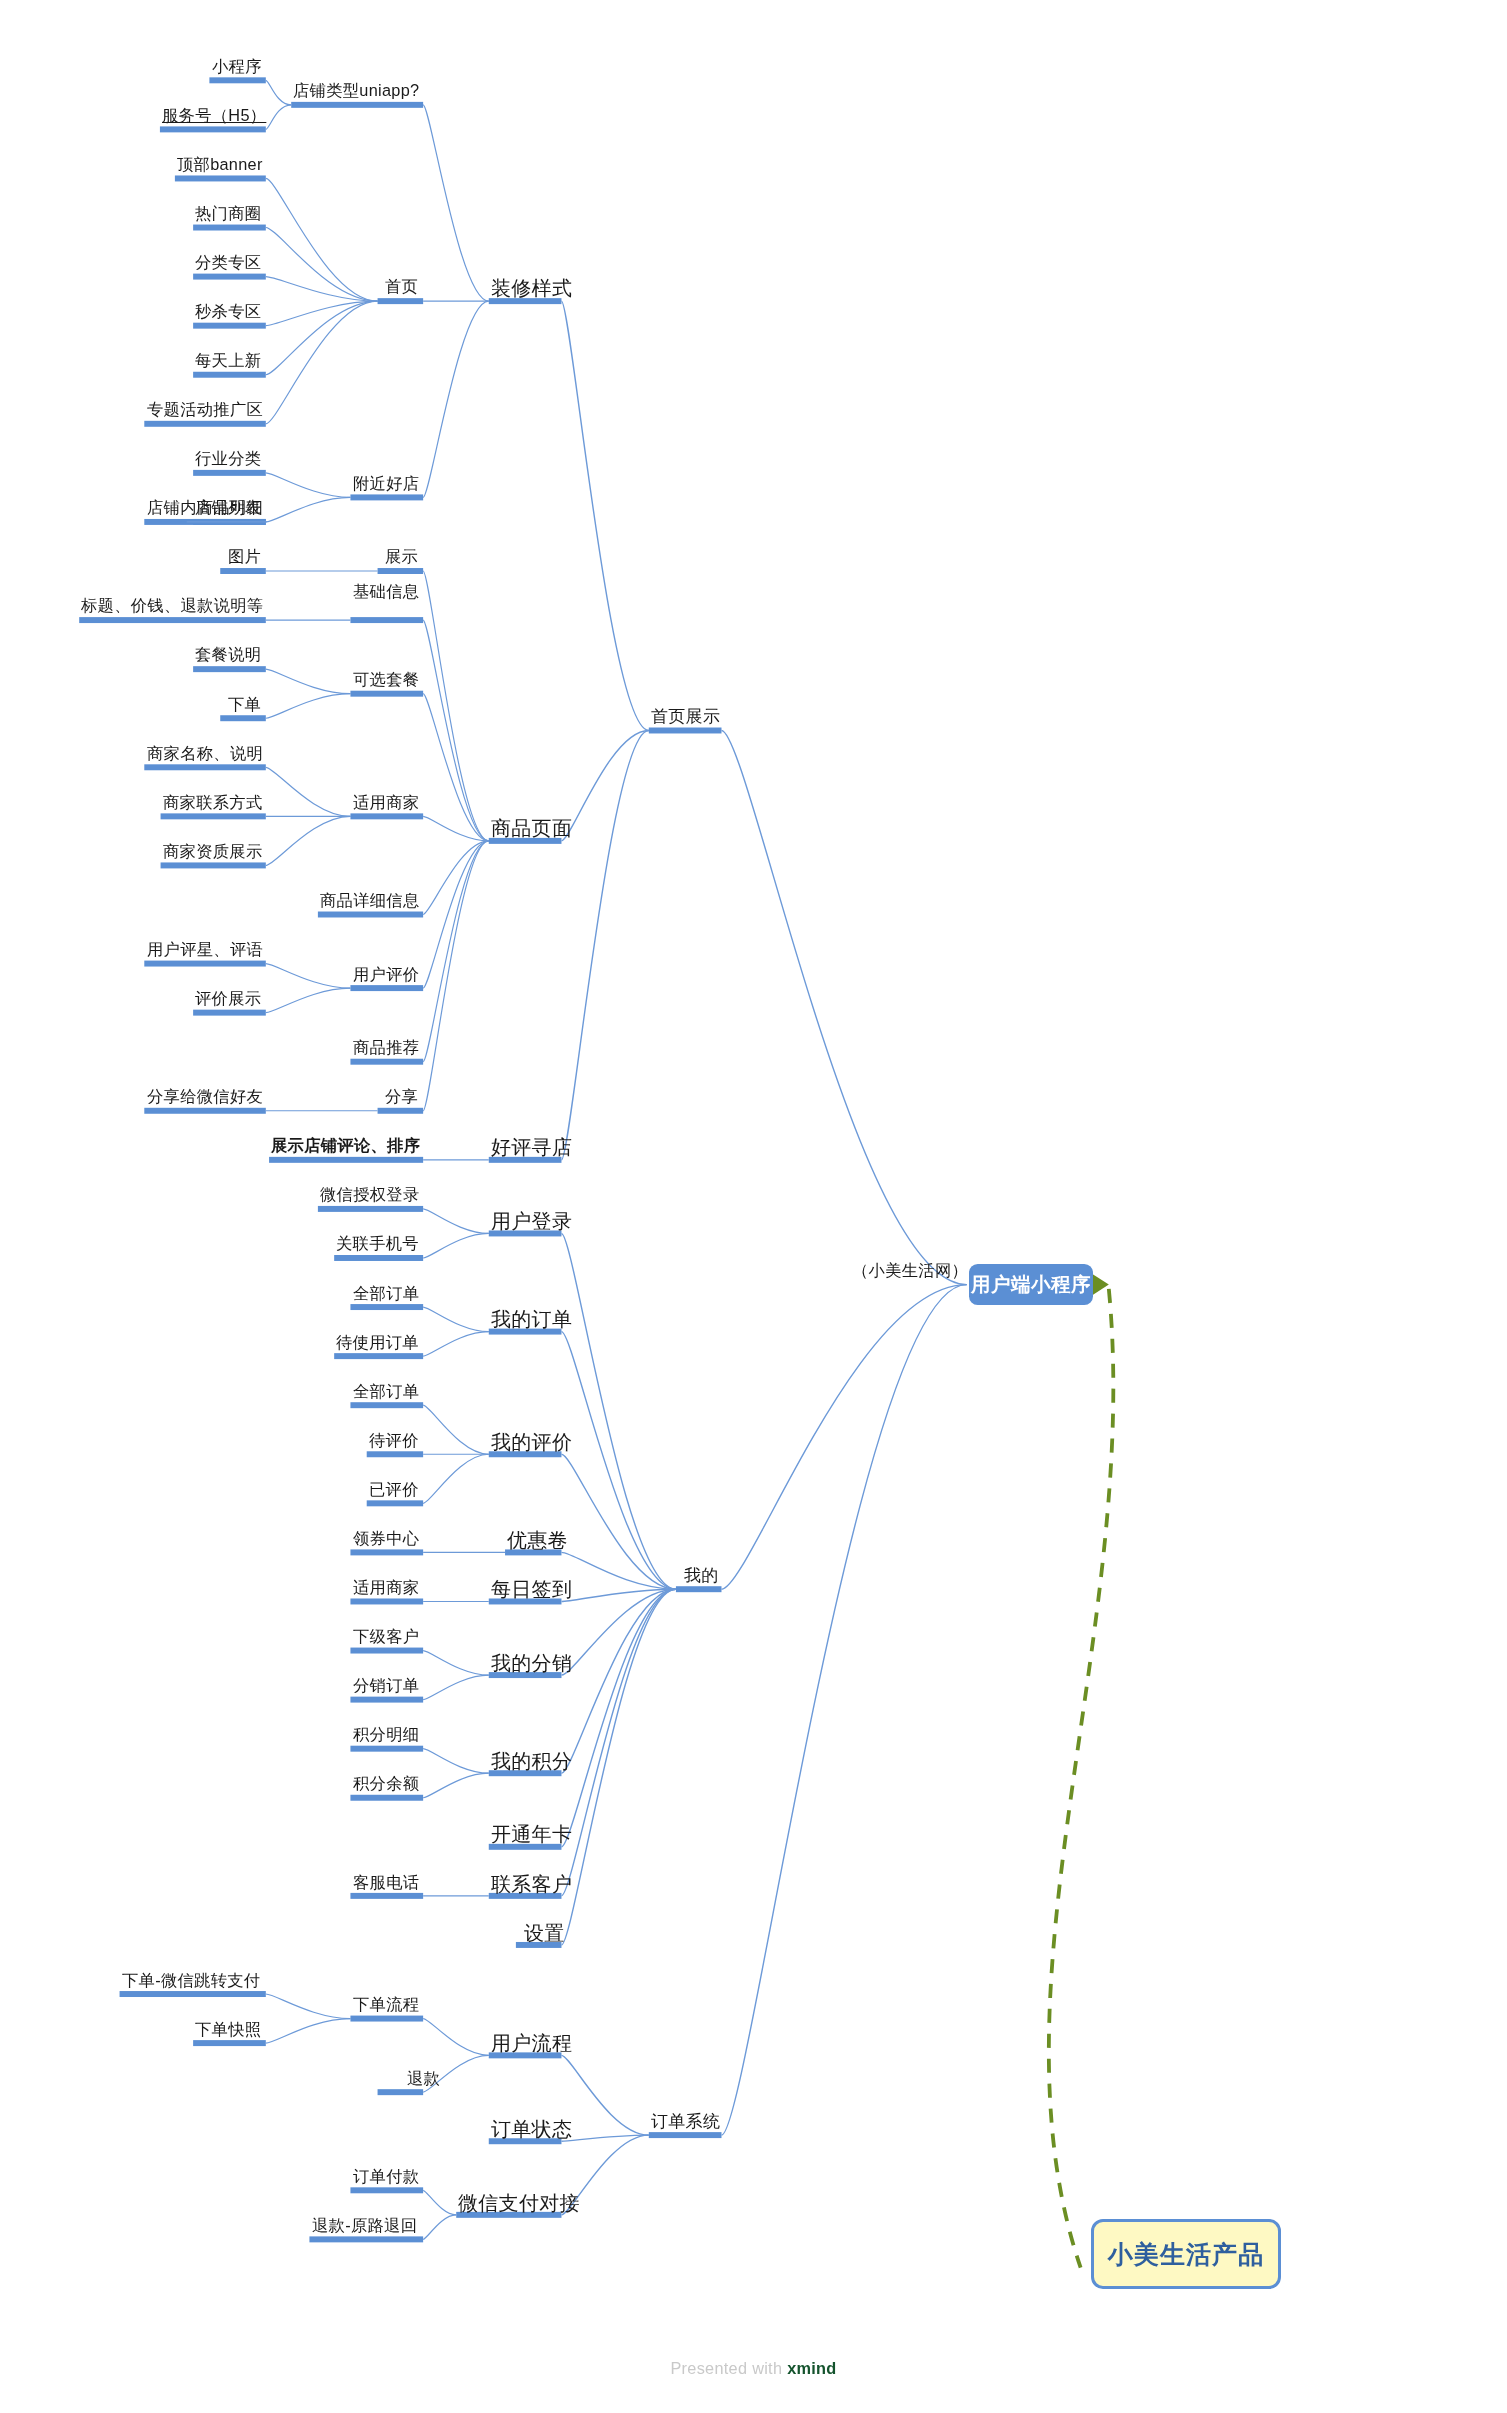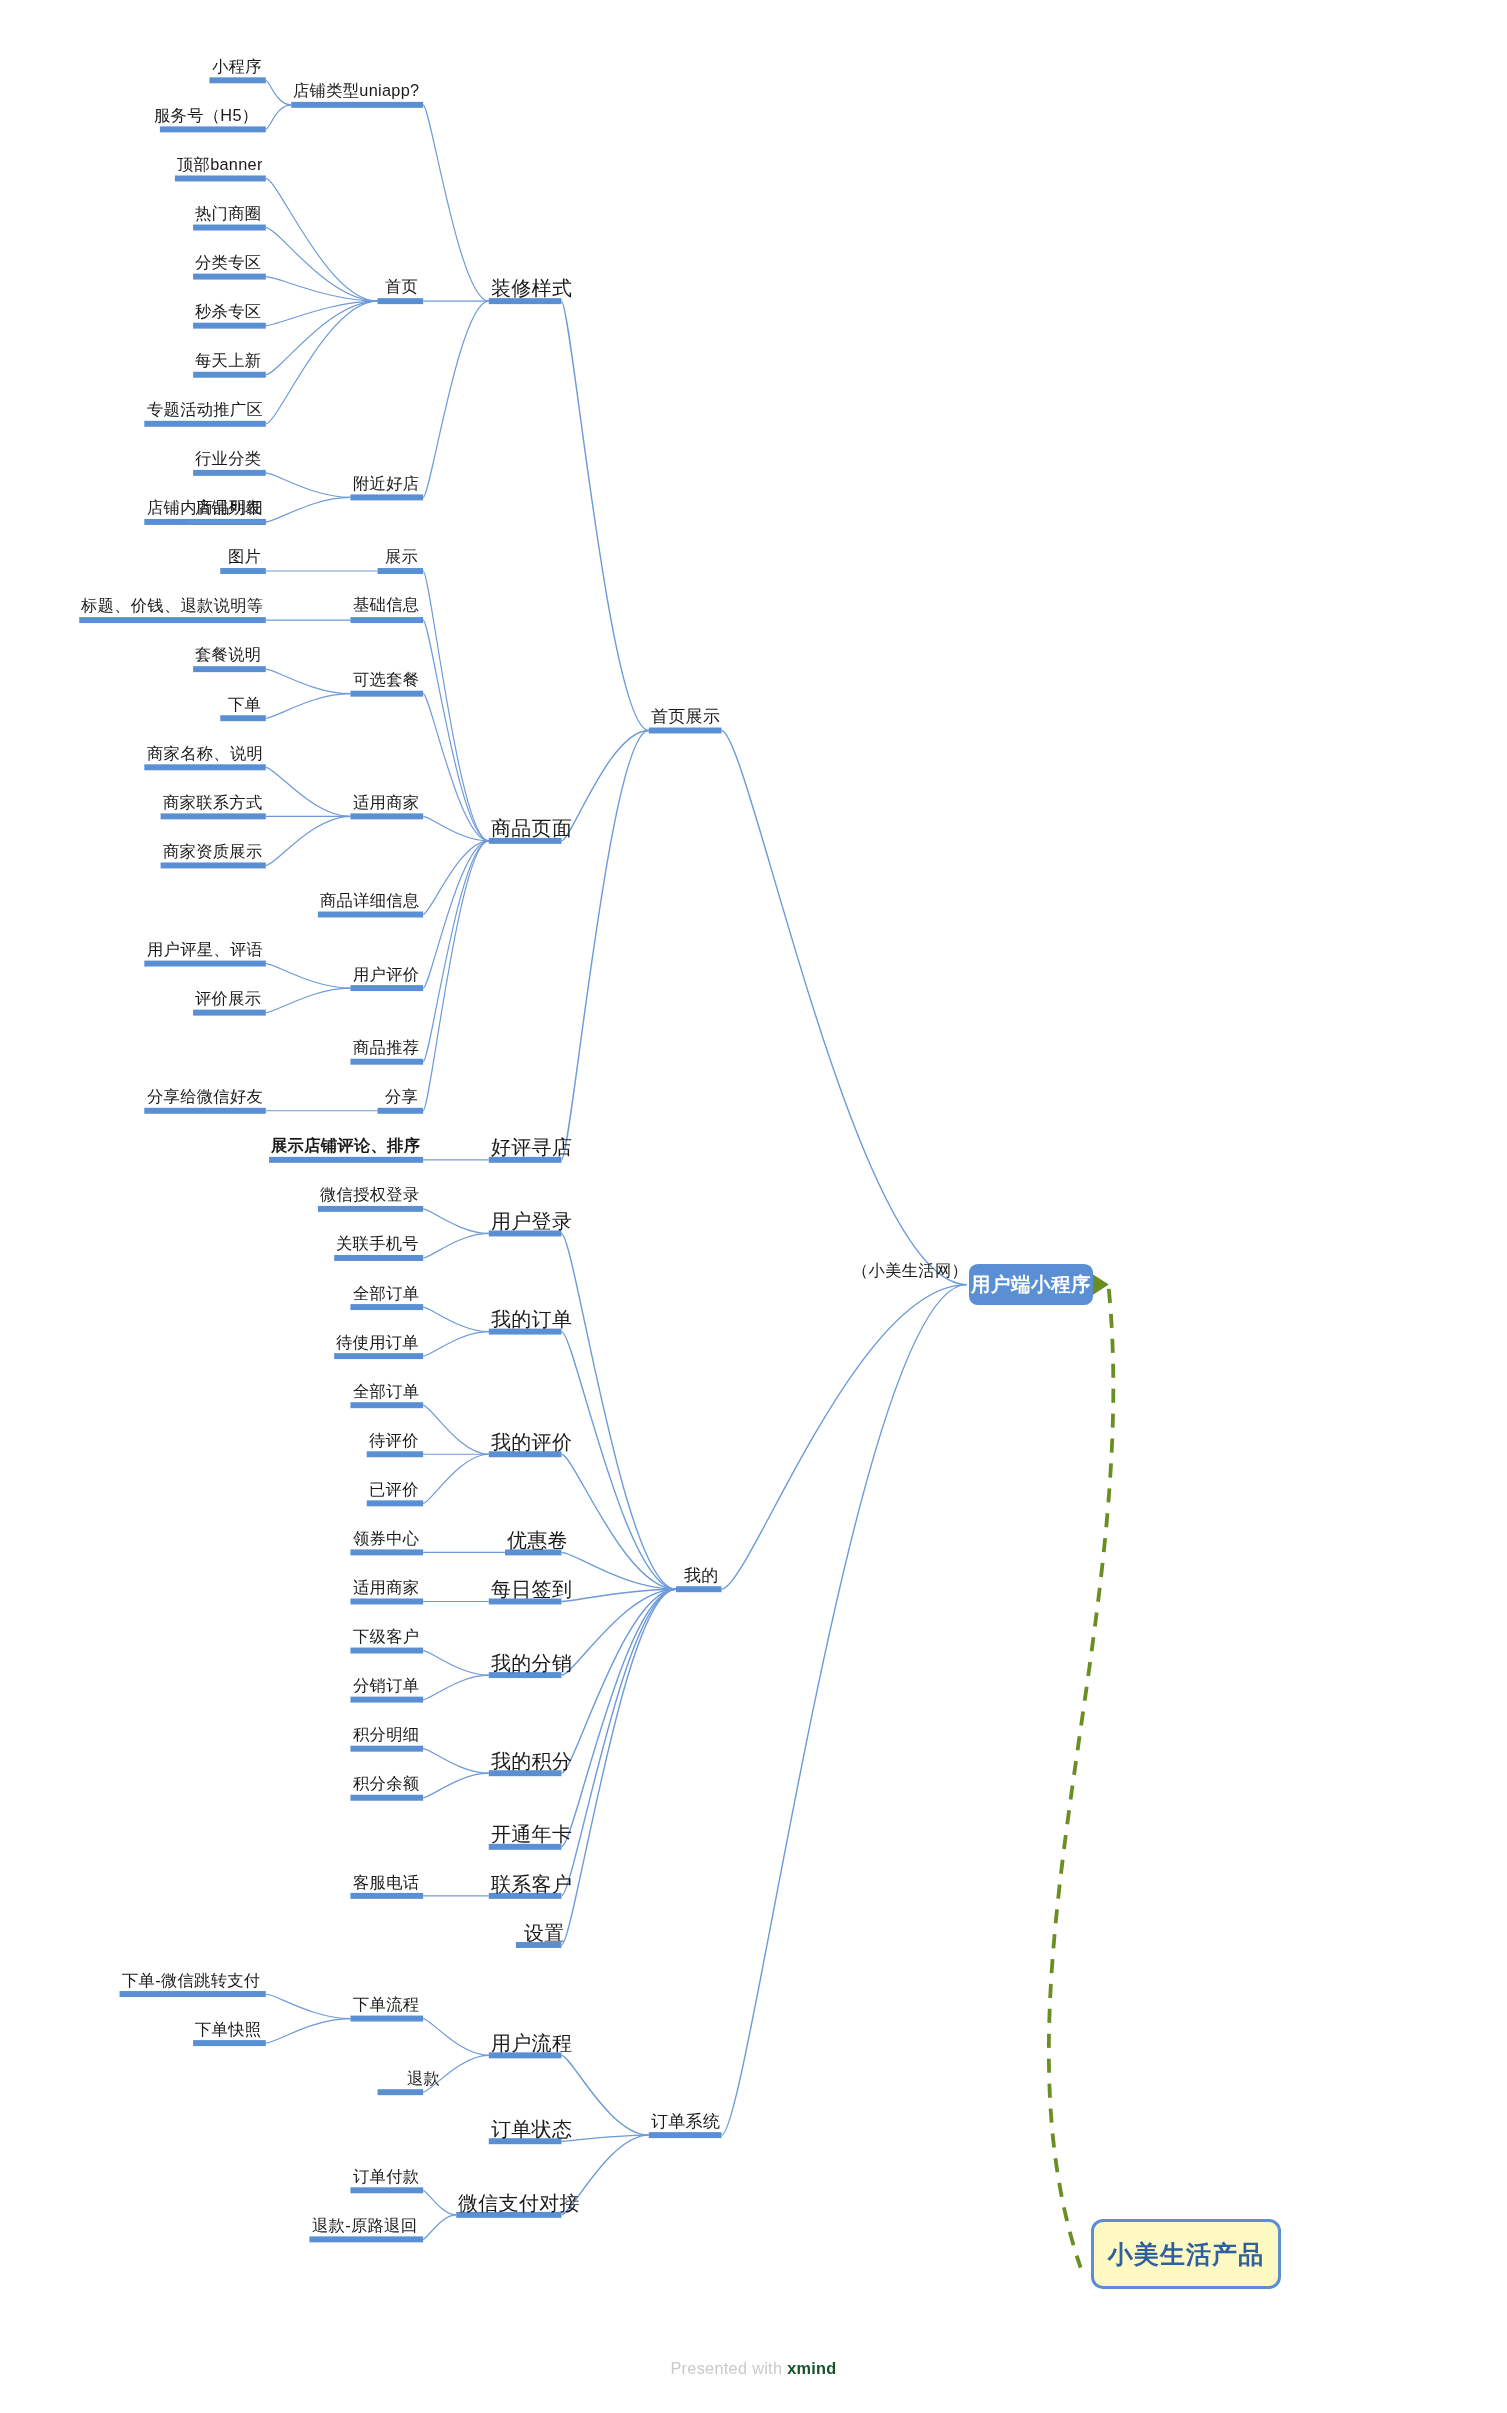--- a/index.html
+++ b/index.html
@@ -202,36 +202,36 @@
     <path d="M 841 4082.772727272727 C 813 4082.772727272727, 787 4128, 780 4128" fill="none" stroke="#6d9ad8" stroke-width="2.2"></path>
     <path d="M 2010 2346 L 2044 2368 L 2010 2390 Z" fill="#6b8e23"></path>
     <path d="M 2044 2376 C 2104 2996, 1814 3660, 1992 4180" fill="none" stroke="#6b8e23" stroke-width="7" stroke-dasharray="26 20" stroke-linecap="butt"></path>
   </svg>
 
 <div id="labels">
     <div class="node-label lvl1" style="left: 651px; top: 708px;">首页展示</div>
     <div class="node-label lvl2" style="left: 491px; top: 278px;">装修样式</div>
     <div class="node-label" style="left: 293px; top: 82px;">店铺类型uniapp?</div>
     <div class="node-label" style="left: 212px; top: 58px;">小程序</div>
-    <div class="node-label" style="left: 154px; top: 107px;">服务号（H5）</div>
+    <div class="node-label" style="left: 162px; top: 107px; text-decoration: underline;">服务号（H5）</div>
     <div class="node-label" style="left: 385px; top: 278px;">首页</div>
     <div class="node-label" style="left: 177px; top: 156px;">顶部banner</div>
     <div class="node-label" style="left: 195px; top: 205px;">热门商圈</div>
     <div class="node-label" style="left: 195px; top: 254px;">分类专区</div>
     <div class="node-label" style="left: 195px; top: 303px;">秒杀专区</div>
     <div class="node-label" style="left: 195px; top: 352px;">每天上新</div>
     <div class="node-label" style="left: 147px; top: 401px;">专题活动推广区</div>
     <div class="node-label" style="left: 353px; top: 475px;">附近好店</div>
     <div class="node-label" style="left: 195px; top: 450px;">行业分类</div>
     <div class="node-label" style="left: 195px; top: 499px;">店铺列表</div>
     <div class="node-label" style="left: 147px; top: 499px;">店铺内商品明细</div>
     <div class="node-label lvl2" style="left: 491px; top: 818px;">商品页面</div>
     <div class="node-label" style="left: 385px; top: 548px;">展示</div>
     <div class="node-label" style="left: 228px; top: 548px;">图片</div>
-    <div class="node-label" style="left: 353px; top: 597px; font-family: Liberation Serif, serif;">基础信息</div>
+    <div class="node-label" style="left: 353px; top: 583px;">基础信息</div>
     <div class="node-label" style="left: 81px; top: 597px;">标题、价钱、退款说明等</div>
     <div class="node-label" style="left: 353px; top: 671px;">可选套餐</div>
     <div class="node-label" style="left: 195px; top: 646px;">套餐说明</div>
     <div class="node-label" style="left: 228px; top: 696px;">下单</div>
     <div class="node-label" style="left: 353px; top: 794px;">适用商家</div>
     <div class="node-label" style="left: 147px; top: 745px;">商家名称、说明</div>
     <div class="node-label" style="left: 163px; top: 794px;">商家联系方式</div>
     <div class="node-label" style="left: 163px; top: 843px;">商家资质展示</div>
     <div class="node-label" style="left: 320px; top: 892px;">商品详细信息</div>
     <div class="node-label" style="left: 353px; top: 966px;">用户评价</div>

